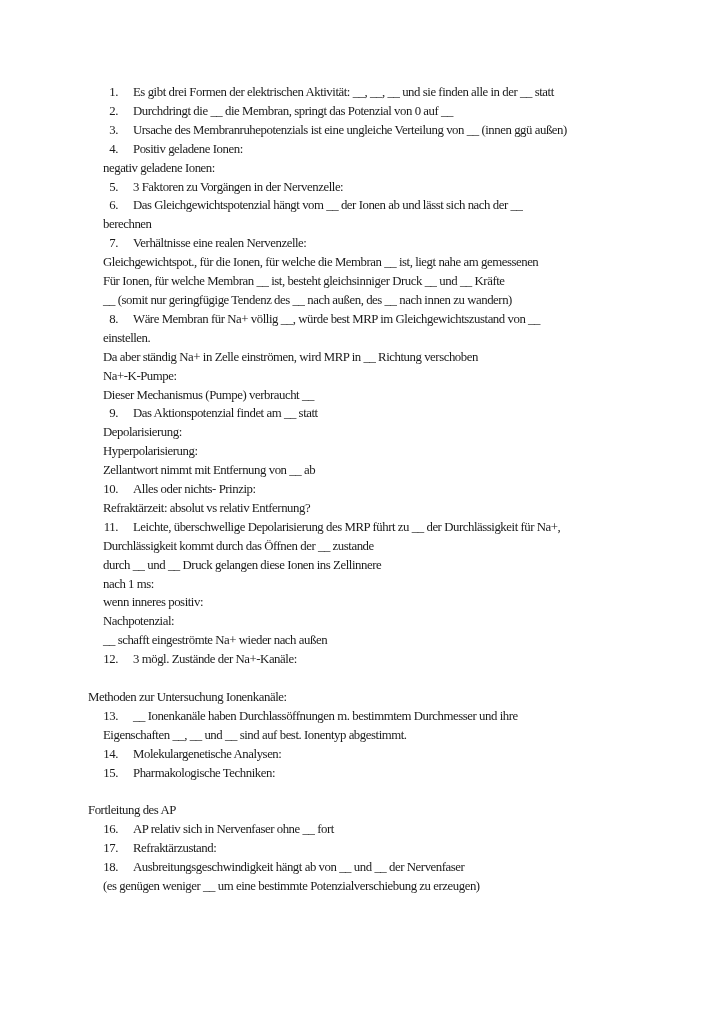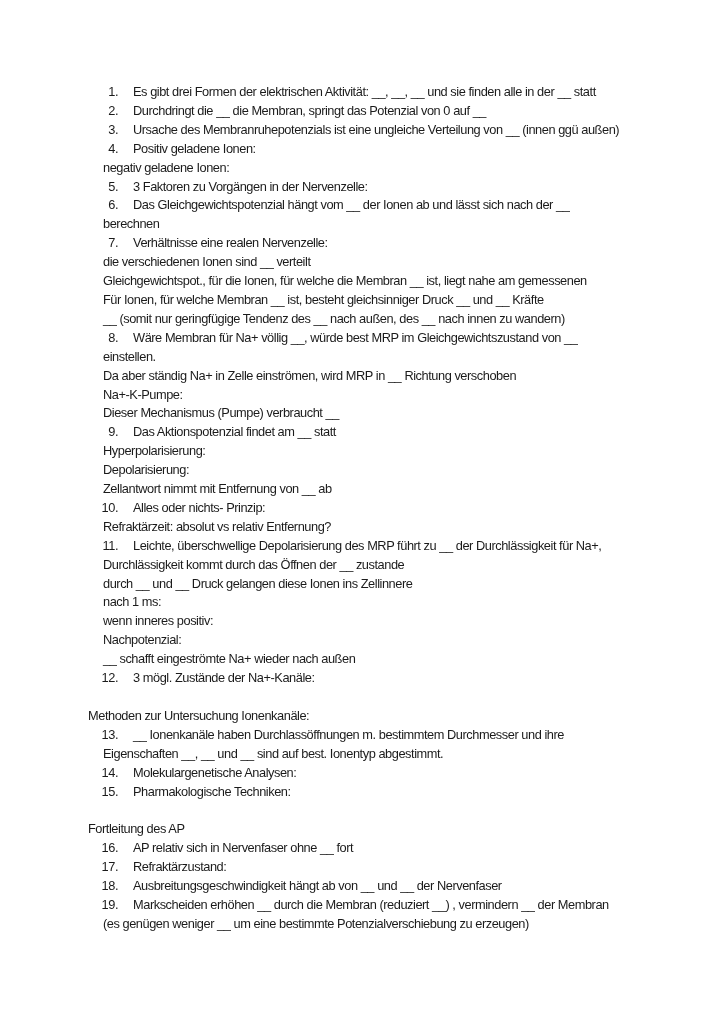--- a/index.html
+++ b/index.html
@@ -16,20 +16,21 @@
     font-family: "Liberation Sans", "DejaVu Sans", sans-serif;
   }
   .doc {
     position: absolute;
     left: 88px;
     top: 83px;
     width: 610px;
     color: #1b1b1b;
     font-size: 12.8px;
     letter-spacing: -0.45px;
+    font-family: Liberation Serif, serif;
   }
   .line {
     line-height: 18.9px;
     white-space: nowrap;
   }
   .line.heading {
     
   }
   .num {
     display: inline-block;
@@ -55,32 +56,31 @@
   <div class="doc" id="doc-root">
       <div class="line item"><span class="num">1.</span><span class="txt">Es gibt drei Formen der elektrischen Aktivität: __, __, __ und sie finden alle in der __ statt</span></div>
       <div class="line item"><span class="num">2.</span><span class="txt">Durchdringt die __ die Membran, springt das Potenzial von 0 auf __</span></div>
       <div class="line item"><span class="num">3.</span><span class="txt">Ursache des Membranruhepotenzials ist eine ungleiche Verteilung von __ (innen ggü außen)</span></div>
       <div class="line item"><span class="num">4.</span><span class="txt">Positiv geladene Ionen:</span></div>
       <div class="line cont"><span class="txt">negativ geladene Ionen:</span></div>
       <div class="line item"><span class="num">5.</span><span class="txt">3 Faktoren zu Vorgängen in der Nervenzelle:</span></div>
       <div class="line item"><span class="num">6.</span><span class="txt">Das Gleichgewichtspotenzial hängt vom __ der Ionen ab und lässt sich nach der __</span></div>
       <div class="line cont"><span class="txt">berechnen</span></div>
       <div class="line item"><span class="num">7.</span><span class="txt">Verhältnisse eine realen Nervenzelle:</span></div>
-      <div class="line cont"><span class="txt">die verschiedenen Ionen sind __ verteilt</span></div>
       <div class="line cont"><span class="txt">Gleichgewichtspot., für die Ionen, für welche die Membran __ ist, liegt nahe am gemessenen</span></div>
       <div class="line cont"><span class="txt">Für Ionen, für welche Membran __ ist, besteht gleichsinniger Druck __ und __ Kräfte</span></div>
       <div class="line cont"><span class="txt">__ (somit nur geringfügige Tendenz des __ nach außen, des __ nach innen zu wandern)</span></div>
       <div class="line item"><span class="num">8.</span><span class="txt">Wäre Membran für Na+ völlig __, würde best MRP im Gleichgewichtszustand von __</span></div>
       <div class="line cont"><span class="txt">einstellen.</span></div>
       <div class="line cont"><span class="txt">Da aber ständig Na+ in Zelle einströmen, wird MRP in __ Richtung verschoben</span></div>
       <div class="line cont"><span class="txt">Na+-K-Pumpe:</span></div>
       <div class="line cont"><span class="txt">Dieser Mechanismus (Pumpe) verbraucht __</span></div>
       <div class="line item"><span class="num">9.</span><span class="txt">Das Aktionspotenzial findet am __ statt</span></div>
+      <div class="line cont"><span class="txt">Depolarisierung:</span></div>
       <div class="line cont"><span class="txt">Hyperpolarisierung:</span></div>
-      <div class="line cont"><span class="txt">Depolarisierung:</span></div>
       <div class="line cont"><span class="txt">Zellantwort nimmt mit Entfernung von __ ab</span></div>
       <div class="line item"><span class="num">10.</span><span class="txt">Alles oder nichts- Prinzip:</span></div>
       <div class="line cont"><span class="txt">Refraktärzeit: absolut vs relativ Entfernung?</span></div>
       <div class="line item"><span class="num">11.</span><span class="txt">Leichte, überschwellige Depolarisierung des MRP führt zu __ der Durchlässigkeit für Na+,</span></div>
       <div class="line cont"><span class="txt">Durchlässigkeit kommt durch das Öffnen der __ zustande</span></div>
       <div class="line cont"><span class="txt">durch __ und __ Druck gelangen diese Ionen ins Zellinnere</span></div>
       <div class="line cont"><span class="txt">nach 1 ms:</span></div>
       <div class="line cont"><span class="txt">wenn inneres positiv:</span></div>
       <div class="line cont"><span class="txt">Nachpotenzial:</span></div>
       <div class="line cont"><span class="txt">__ schafft eingeströmte Na+ wieder nach außen</span></div>
@@ -89,16 +89,15 @@
       <div class="line heading">Methoden zur Untersuchung Ionenkanäle:</div>
       <div class="line item"><span class="num">13.</span><span class="txt">__ Ionenkanäle haben Durchlassöffnungen m. bestimmtem Durchmesser und ihre</span></div>
       <div class="line cont"><span class="txt">Eigenschaften __, __ und __ sind auf best. Ionentyp abgestimmt.</span></div>
       <div class="line item"><span class="num">14.</span><span class="txt">Molekulargenetische Analysen:</span></div>
       <div class="line item"><span class="num">15.</span><span class="txt">Pharmakologische Techniken:</span></div>
       <div class="line spacer"></div>
       <div class="line heading">Fortleitung des AP</div>
       <div class="line item"><span class="num">16.</span><span class="txt">AP relativ sich in Nervenfaser ohne __ fort</span></div>
       <div class="line item"><span class="num">17.</span><span class="txt">Refraktärzustand:</span></div>
       <div class="line item"><span class="num">18.</span><span class="txt">Ausbreitungsgeschwindigkeit hängt ab von __ und __ der Nervenfaser</span></div>
-      <div class="line item"><span class="num">19.</span><span class="txt">Markscheiden erhöhen __ durch die Membran (reduziert __) , vermindern __ der Membran</span></div>
       <div class="line cont"><span class="txt">(es genügen weniger __ um eine bestimmte Potenzialverschiebung zu erzeugen)</span></div>
     </div>
 </div>
 
 </body></html>

